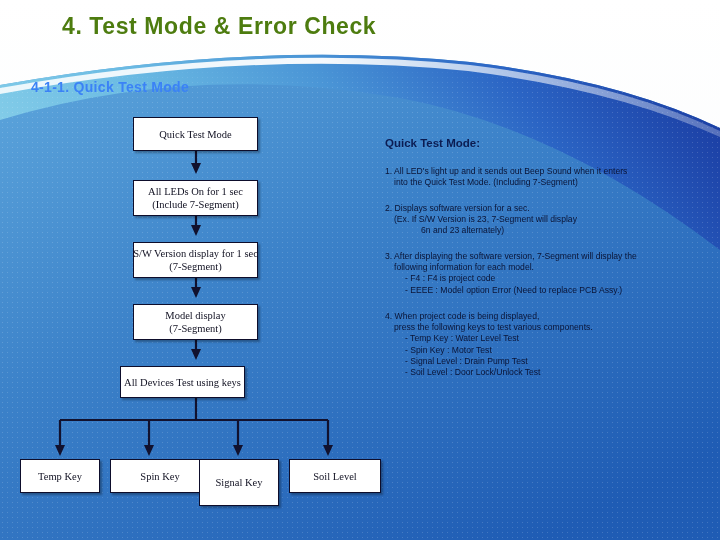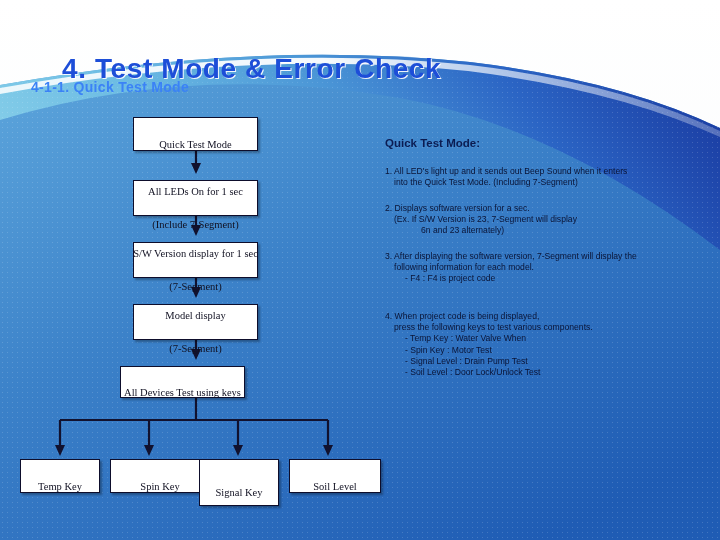--- a/index.html
+++ b/index.html
@@ -35,27 +35,26 @@
     background-size: 5px 5px;
     pointer-events: none;
     -webkit-mask-image: linear-gradient(180deg, transparent 0px, #000 28px, #000 100%);
             mask-image: linear-gradient(180deg, transparent 0px, #000 28px, #000 100%);
   }
 
   
   .slide-title {
     position: absolute;
     left: 62px; top: 13px;
-    font-size: 28px;
+    font-size: 23px;
     font-weight: bold;
     letter-spacing: 0.6px;
-    color: #1d4ed8;
+    color: #4d7c0f;
     text-shadow: 1px 1px 0 rgba(255,255,255,0.9);
     white-space: nowrap;
-    margin-top: 40px;
   }
   .sub-title {
     position: absolute;
     left: 31px; top: 79px;
     font-size: 14px;
     font-weight: bold;
     letter-spacing: 0.3px;
     color: #3b82f6;
     white-space: nowrap;
   }
@@ -75,21 +74,21 @@
     display: flex;
     flex-direction: column;
     align-items: center;
     justify-content: center;
     color: #111122;
     font-family: "Liberation Serif", serif;
     font-size: 10.5px;
     line-height: 13px;
     text-align: center;
   }
-  .fbox span { display: block; white-space: nowrap; margin-top: 20px; }
+  .fbox span { display: block; white-space: nowrap; }
 
   
   .rt-head {
     position: absolute;
     left: 385px; top: 137px;
     font-size: 11.5px;
     font-weight: bold;
     color: #0b1c52;
     white-space: nowrap;
   }
@@ -215,24 +214,25 @@
   <div class="rt-block" style="top:203px;">
     <span class="ln">2. Displays software version for a sec.</span>
     <span class="ln ind1">(Ex. If S/W Version is  23, 7-Segment will display</span>
     <span class="ln ind3">6n and 23 alternately)</span>
   </div>
 
   <div class="rt-block" style="top:251px;">
     <span class="ln">3. After displaying the software version, 7-Segment will display the</span>
     <span class="ln ind1">following information for each model.</span>
     <span class="ln ind2">- F4  : F4 is project code</span>
+    <span class="ln ind2">- EEEE : Model option Error (Need to replace PCB Assy.)</span>
   </div>
 
   <div class="rt-block" style="top:311px;">
     <span class="ln">4. When project code is being displayed,</span>
     <span class="ln ind1">press the following keys to test various components.</span>
-    <span class="ln ind2">- Temp Key : Water Valve When</span>
+    <span class="ln ind2">- Temp Key : Water Level Test</span>
     <span class="ln ind2">- Spin Key : Motor Test</span>
     <span class="ln ind2">- Signal Level : Drain Pump Test</span>
     <span class="ln ind2">- Soil Level : Door Lock/Unlock Test</span>
   </div>
 
 </div>
 
 </body></html>

